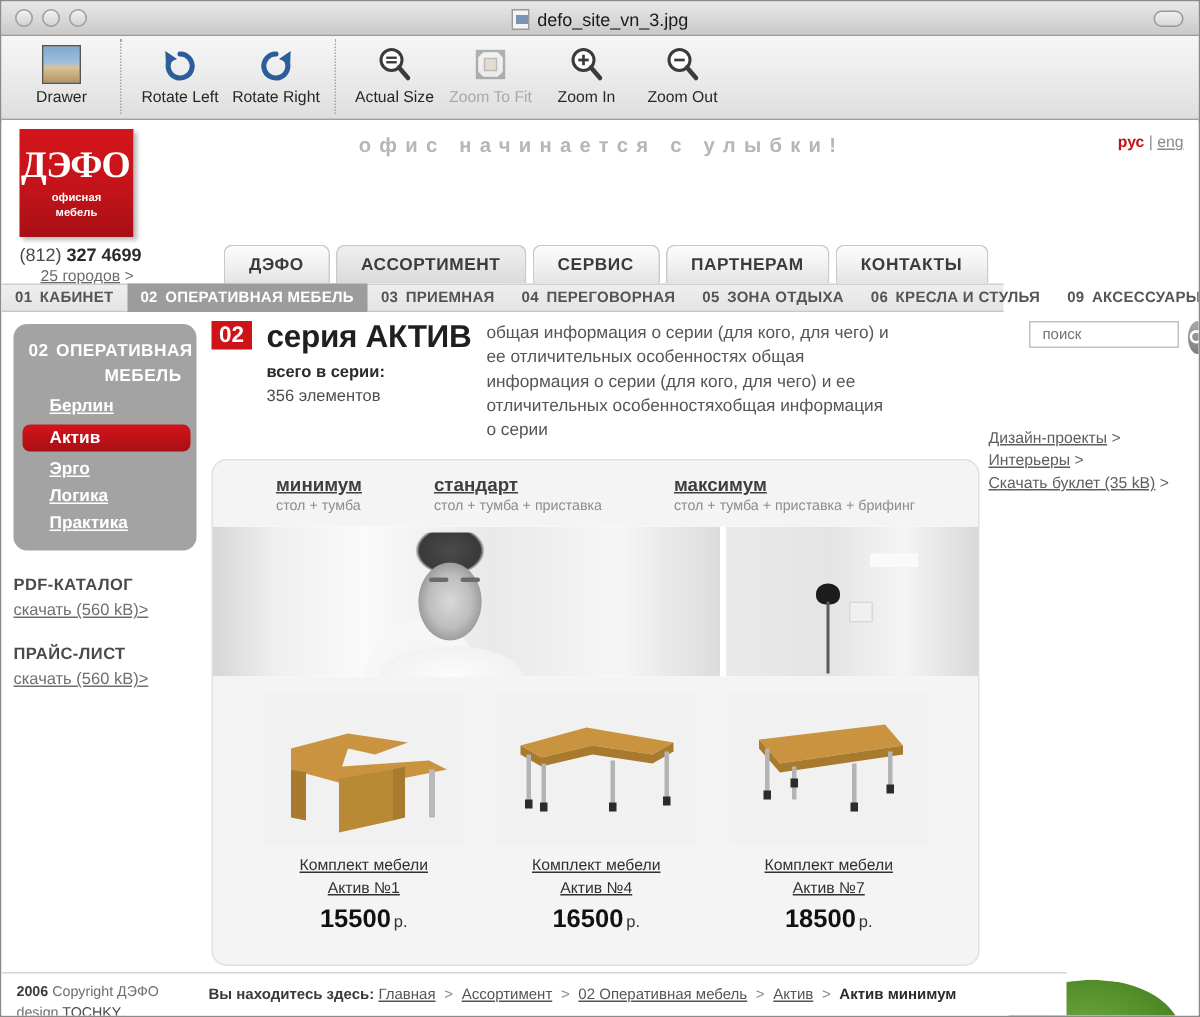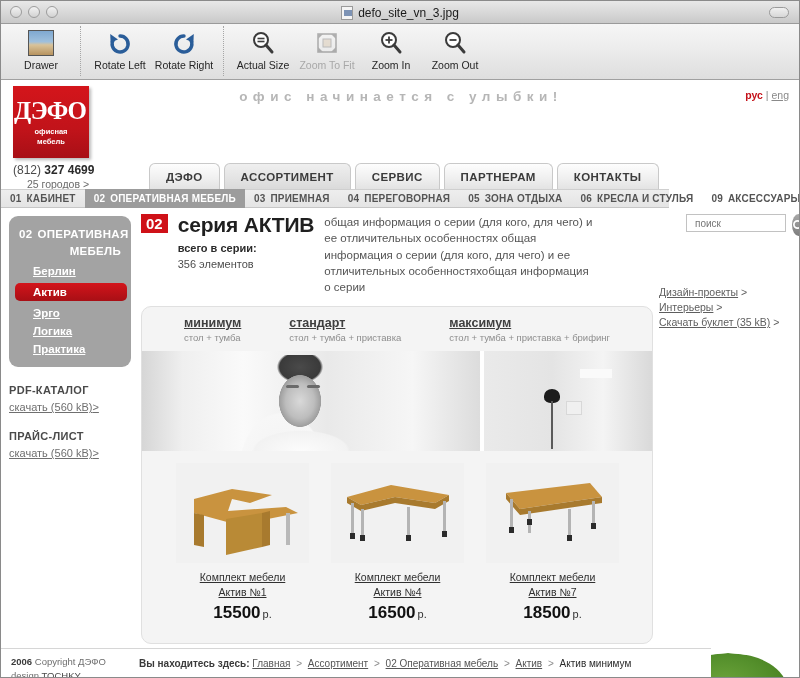--- a/index.html
+++ b/index.html
@@ -306,21 +306,21 @@
   .copy {
     position:absolute; left:10px; top:6px; font-size:9.5px; color:#6e6e6e; line-height:1.5;
   }
   .copy b { color:#3a3a3a; }
   .copy u { text-decoration: underline; color:#4a4a4a; }
   .crumbs {
     position:absolute; left:138px; top:9px; font-size:10px; color:#555; white-space:nowrap;
   }
   .crumbs .lead { font-weight:bold; color:#3a3a3a; }
   .crumbs a { color:#555; text-decoration:underline; }
-  .crumbs .cur { font-weight:normal; color:#2b2b2b;text-align:right; }
+  .crumbs .cur { font-weight:bold; color:#2b2b2b;text-align:right; }
   .crumbs .sep { color:#8c8c8c; margin:0 3px; }
 </style>
 </head>
 <body>
 
 <div class="win">
 
   <div class="titlebar">
     <div class="tl-buttons">
       <div class="tl-btn"></div>

